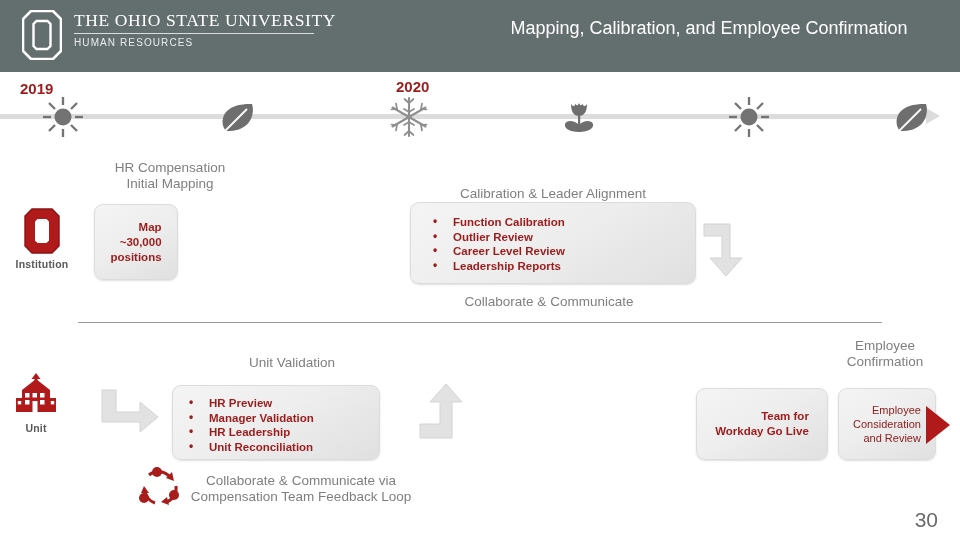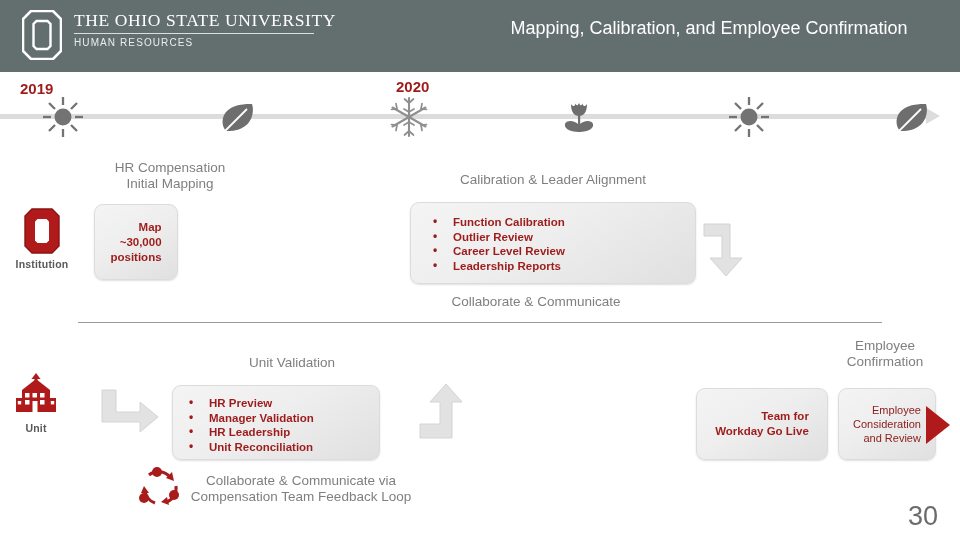--- a/index.html
+++ b/index.html
@@ -88,21 +88,21 @@
   }
   ul.bullets{margin:0;padding:0;}
 
   
   .divider{
     position:absolute;height:1px;background:#9a9a9a;
   }
 
   
   .pagenum{
-    position:absolute;right:22px;bottom:8px;color:#6b6b6b;font-size:27px;
+    position:absolute;right:22px;bottom:8px;color:#6b6b6b;font-size:21px;
   }
 
   .arrow-svg{position:absolute;}
 </style>
 </head>
 <body>
 
 <div class="stage">
 
   <div class="header">
@@ -228,38 +228,38 @@
   </div>
 
   <div class="box center" style="left:94px;top:204px;width:84px;height:76px;">
     <div class="box-text">
       <div>Map</div>
       <div>~30,000</div>
       <div>positions</div>
     </div>
   </div>
 
-  <div class="sec-label" style="left:408px;top:172px;width:290px;">Calibration &amp; Leader Alignment</div>
+  <div class="sec-label" style="left:408px;top:186px;width:290px;">Calibration &amp; Leader Alignment</div>
 
   <div class="box" style="left:410px;top:202px;width:286px;height:82px;">
     <ul class="bullets">
       <li>Function Calibration</li>
       <li>Outlier Review</li>
       <li>Career Level Review</li>
       <li>Leadership Reports</li>
     </ul>
   </div>
 
   <div class="arrow-svg" style="left:700px;top:222px;">
     <svg width="52" height="56" viewBox="0 0 52 56">
       <path d="M0 2 H26 V36 H38 L22 54 L6 36 H18 V14 H0 Z" transform="translate(4,0)" fill="#e2e2e2" stroke="#d2d2d2" stroke-width="1"></path>
     </svg>
   </div>
 
-  <div class="sec-label" style="left:381px;top:294px;width:310px;">Collaborate &amp; Communicate</div>
+  <div class="sec-label" style="left:394px;top:294px;width:310px;">Collaborate &amp; Communicate</div>
   <div class="divider" style="left:78px;top:322px;width:804px;"></div>
 
   <div class="entity" style="left:2px;top:372px;">
     <div class="glyph">
       <svg width="46" height="44" viewBox="0 0 46 44">
         <path d="M23 1 L27.5 7 H18.5 Z" fill="#b01a1a"></path>
         <rect x="21.5" y="6" width="3" height="6" fill="#b01a1a"></rect>
         <path d="M9 18 L23 7 L37 18 Z" fill="#b01a1a"></path>
         <rect x="9" y="18" width="28" height="22" fill="#b01a1a"></rect>
         <rect x="3" y="26" width="7" height="14" fill="#b01a1a"></rect>

